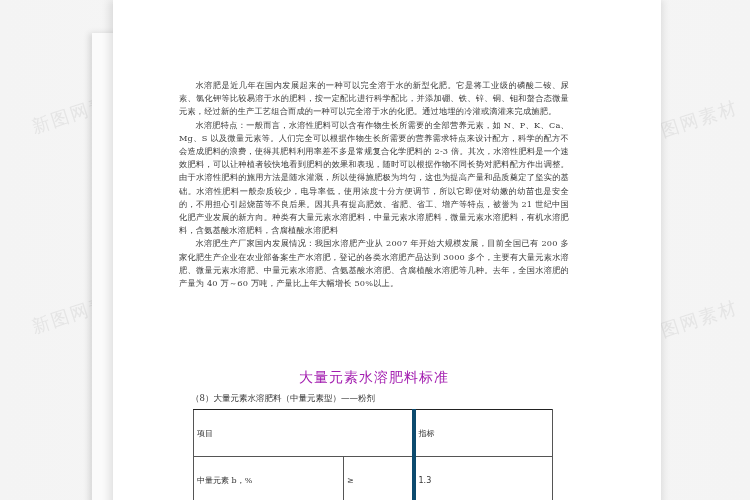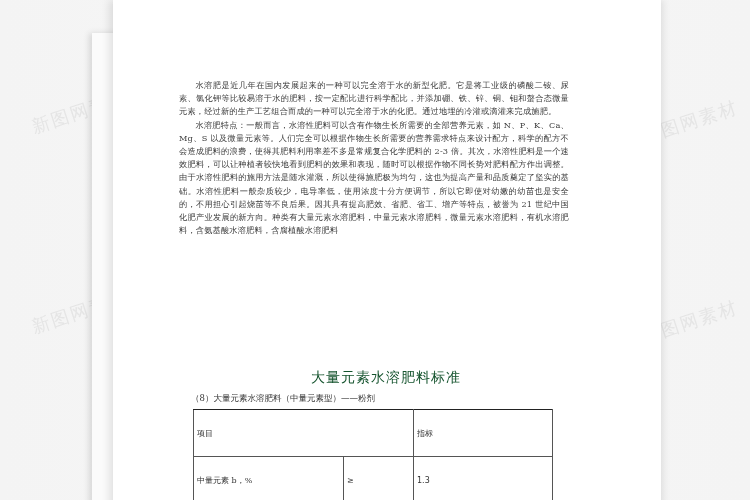--- a/index.html
+++ b/index.html
@@ -2,45 +2,46 @@
 <html><head>
 <meta charset="utf-8">
 <style>
   html,body{margin:0;padding:0;}
   body{width:750px;height:500px;overflow:hidden;background:#f3f3f3;position:relative;font-family:"DejaVu Serif",serif;}
   .bg{position:absolute;inset:0;background:linear-gradient(90deg,#f4f4f4 0%,#f6f6f6 40%,#f4f4f4 100%);}
   .back-page{position:absolute;left:92px;top:33px;width:30px;height:480px;background:#fbfbfb;box-shadow:-3px 0 6px rgba(0,0,0,0.12);}
   .front-page{position:absolute;left:113px;top:0px;width:548px;height:520px;background:#ffffff;box-shadow:-4px 0 8px rgba(0,0,0,0.10),4px 0 6px rgba(0,0,0,0.06);}
   .content{position:absolute;left:66px;top:68px;width:390px;margin-top:11px;}
   .para{font-size:8.2px;line-height:13.2px;color:#3a3a3a;text-align:justify;margin:0;text-indent:2em;letter-spacing:0.2px;}
-  .section-title{position:absolute;left:12px;top:290px;width:390px;text-align:center;font-size:14px;color:#14532d;letter-spacing:1px;}
+  .section-title{position:absolute;left:0;top:290px;width:390px;text-align:center;font-size:14px;color:#a21caf;letter-spacing:1px;}
   .subtitle{position:absolute;left:12px;top:314px;font-size:8.5px;color:#333;}
   table.std{position:absolute;left:14px;top:330px;width:360px;border-collapse:collapse;font-size:8px;color:#333;}
   table.std td{border:1px solid #555;height:22px;padding:12px 3px;vertical-align:middle;}
-  table.std td.b2{border-left:1px solid #0c4a6e;}
+  table.std td.b2{border-left:4px solid #0c4a6e;}
   table.std tr td{border-top:1.5px solid #222;}
   .sans{font-family:"DejaVu Sans",sans-serif;}
   .wm{position:absolute;color:rgba(200,200,200,0.35);font-family:"DejaVu Sans",sans-serif;font-size:18px;transform:rotate(-18deg);white-space:nowrap;letter-spacing:2px;}
 </style>
 </head>
 <body>
 
 <div class="bg"></div>
 
 <div class="wm" style="left:30px;top:100px;">新图网素材</div>
 <div class="wm" style="left:640px;top:110px;">新图网素材</div>
 <div class="wm" style="left:30px;top:300px;">新图网素材</div>
 <div class="wm" style="left:640px;top:310px;">新图网素材</div>
 
 <div class="back-page"></div>
 
 <div class="front-page">
   <div class="content">
     <p class="para">水溶肥是近几年在国内发展起来的一种可以完全溶于水的新型化肥。它是将工业级的磷酸二铵、尿素、氯化钾等比较易溶于水的肥料，按一定配比进行科学配比，并添加硼、铁、锌、铜、钼和螯合态微量元素，经过新的生产工艺组合而成的一种可以完全溶于水的化肥。通过地埋的冷灌或滴灌来完成施肥。</p>
     <p class="para">水溶肥特点：一般而言，水溶性肥料可以含有作物生长所需要的全部营养元素，如 N、P、K、Ca、Mg、S 以及微量元素等。人们完全可以根据作物生长所需要的营养需求特点来设计配方，科学的配方不会造成肥料的浪费，使得其肥料利用率差不多是常规复合化学肥料的 2-3 倍。其次，水溶性肥料是一个速效肥料，可以让种植者较快地看到肥料的效果和表现，随时可以根据作物不同长势对肥料配方作出调整。由于水溶性肥料的施用方法是随水灌溉，所以使得施肥极为均匀，这也为提高产量和品质奠定了坚实的基础。水溶性肥料一般杂质较少，电导率低，使用浓度十分方便调节，所以它即使对幼嫩的幼苗也是安全的，不用担心引起烧苗等不良后果。因其具有提高肥效、省肥、省工、增产等特点，被誉为 21 世纪中国化肥产业发展的新方向。种类有大量元素水溶肥料，中量元素水溶肥料，微量元素水溶肥料，有机水溶肥料，含氨基酸水溶肥料，含腐植酸水溶肥料</p>
+    <p class="para">水溶肥生产厂家国内发展情况：我国水溶肥产业从 2007 年开始大规模发展，目前全国已有 200 多家化肥生产企业在农业部备案生产水溶肥，登记的各类水溶肥产品达到 3000 多个，主要有大量元素水溶肥、微量元素水溶肥、中量元素水溶肥、含氨基酸水溶肥、含腐植酸水溶肥等几种。去年，全国水溶肥的产量为 40 万～60 万吨，产量比上年大幅增长 50%以上。</p>
 
     <div class="section-title">大量元素水溶肥料标准</div>
     <div class="subtitle">（8）大量元素水溶肥料（中量元素型）——粉剂</div>
 
     <table class="std">
       <colgroup>
           <col style="width:150px">
           <col style="width:70px">
           <col>
         </colgroup>

